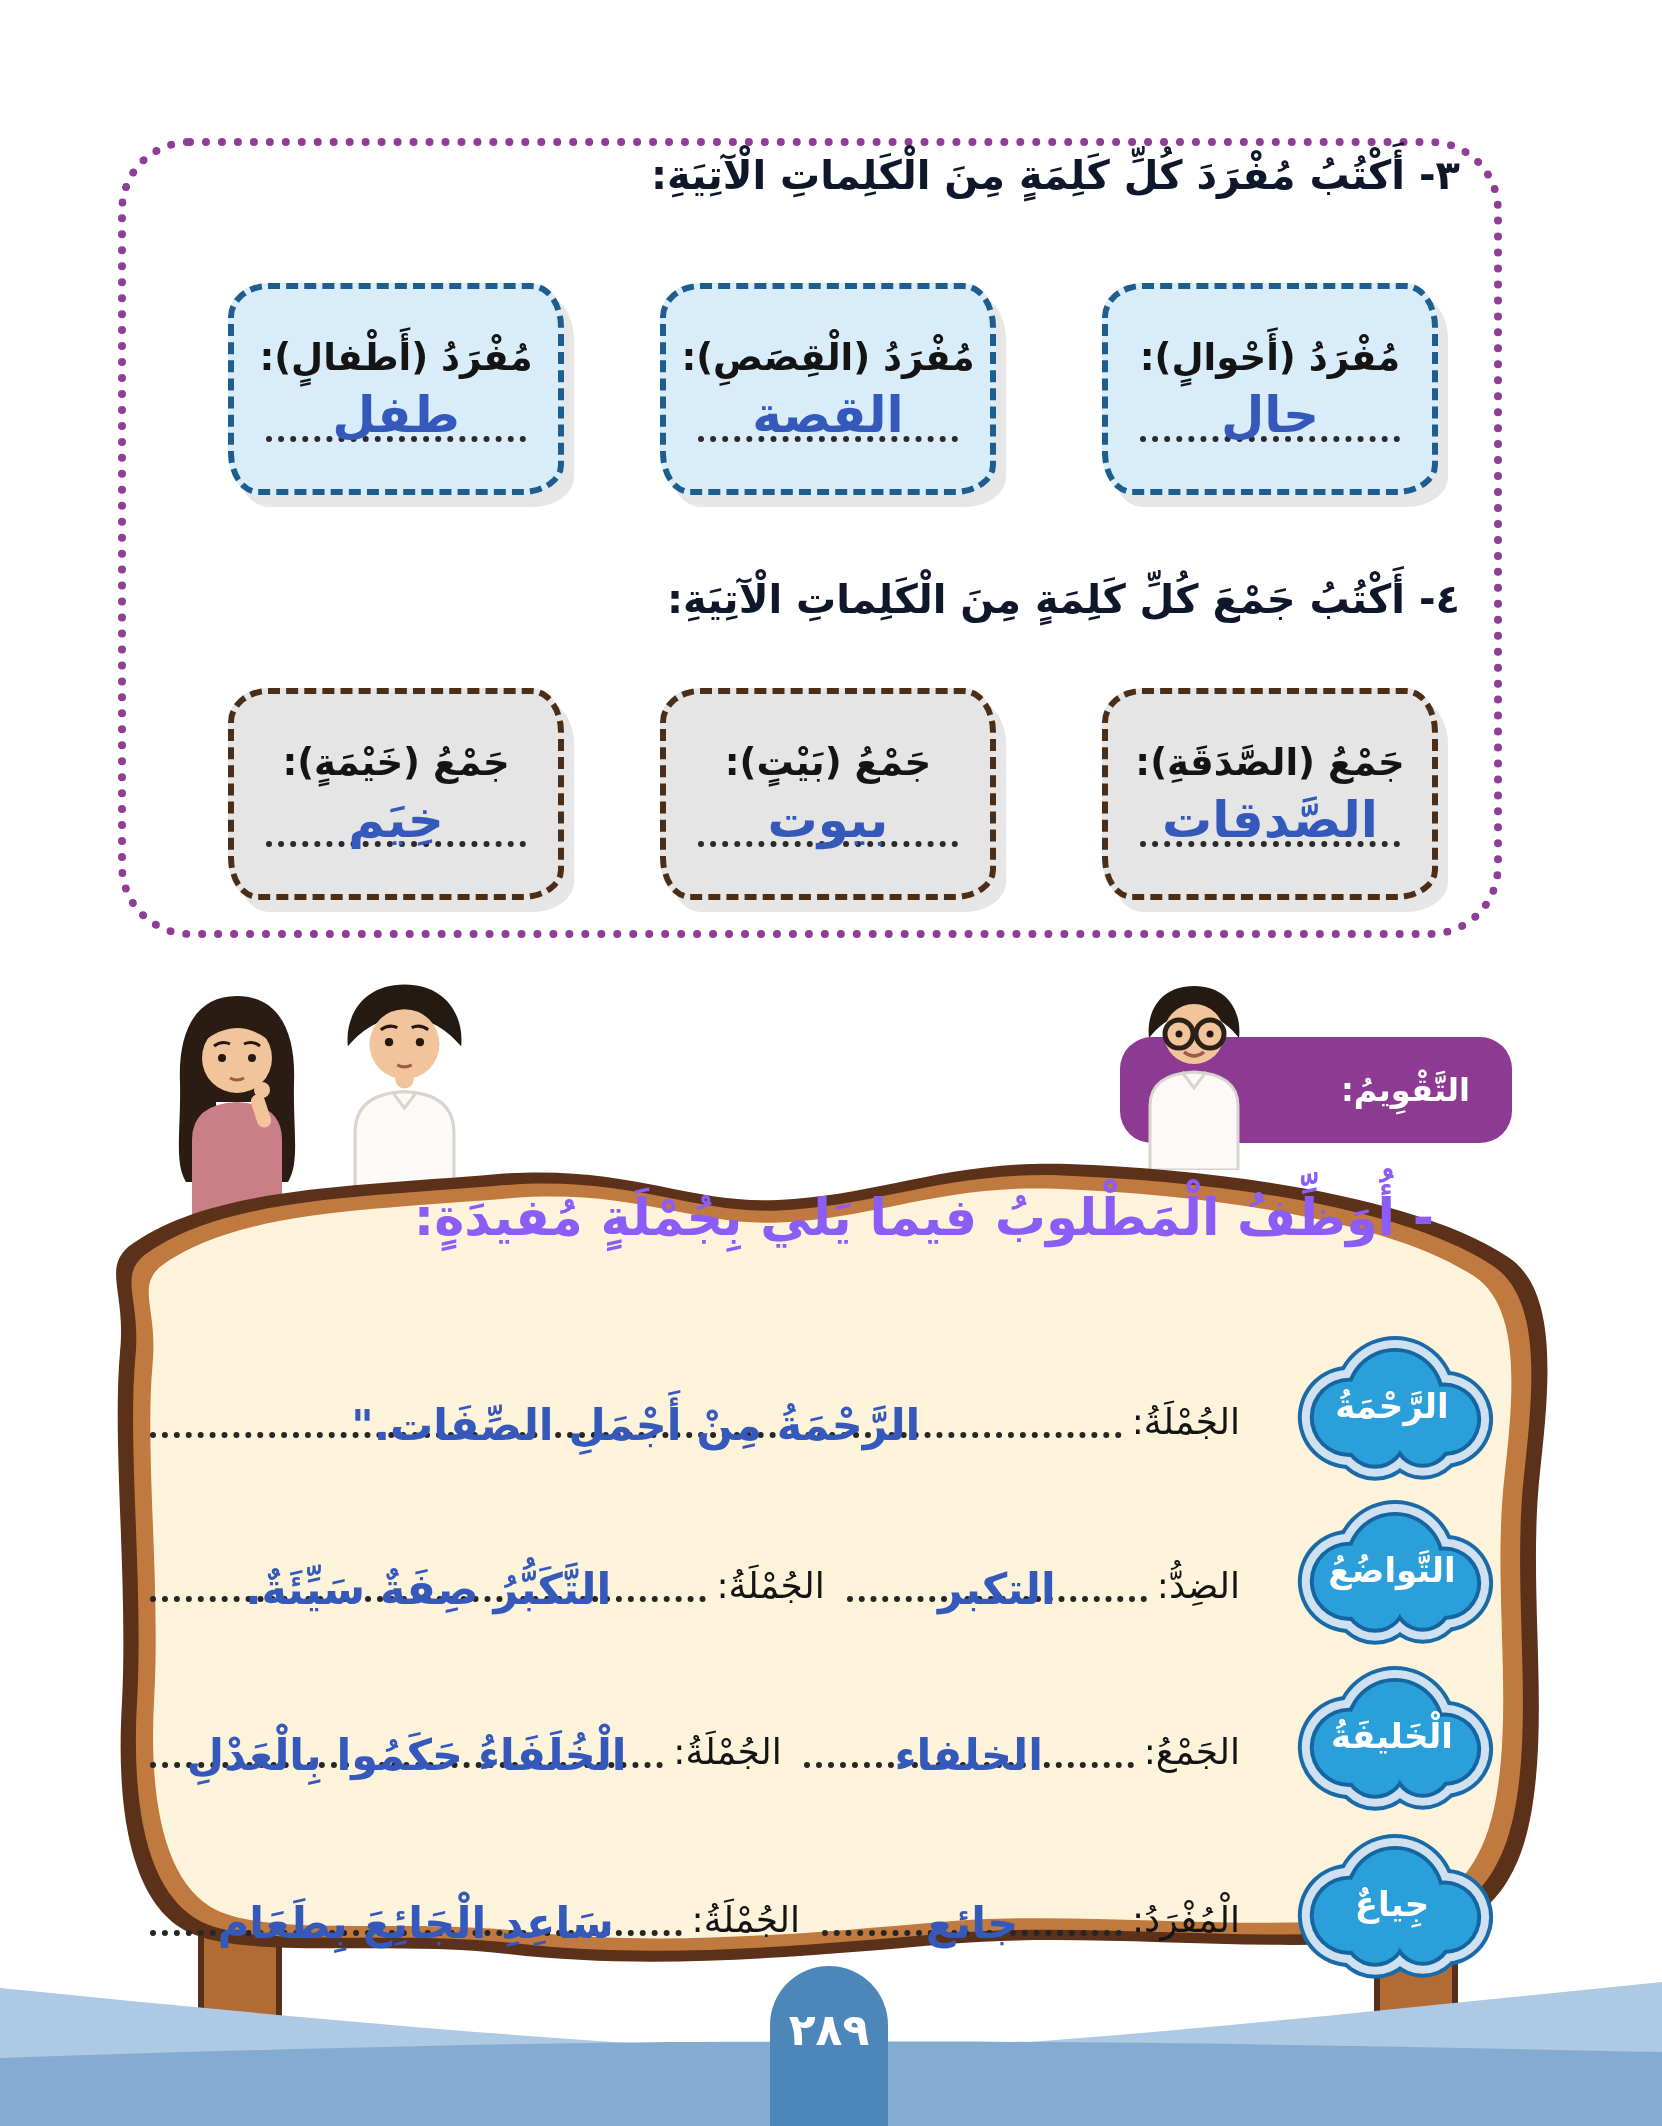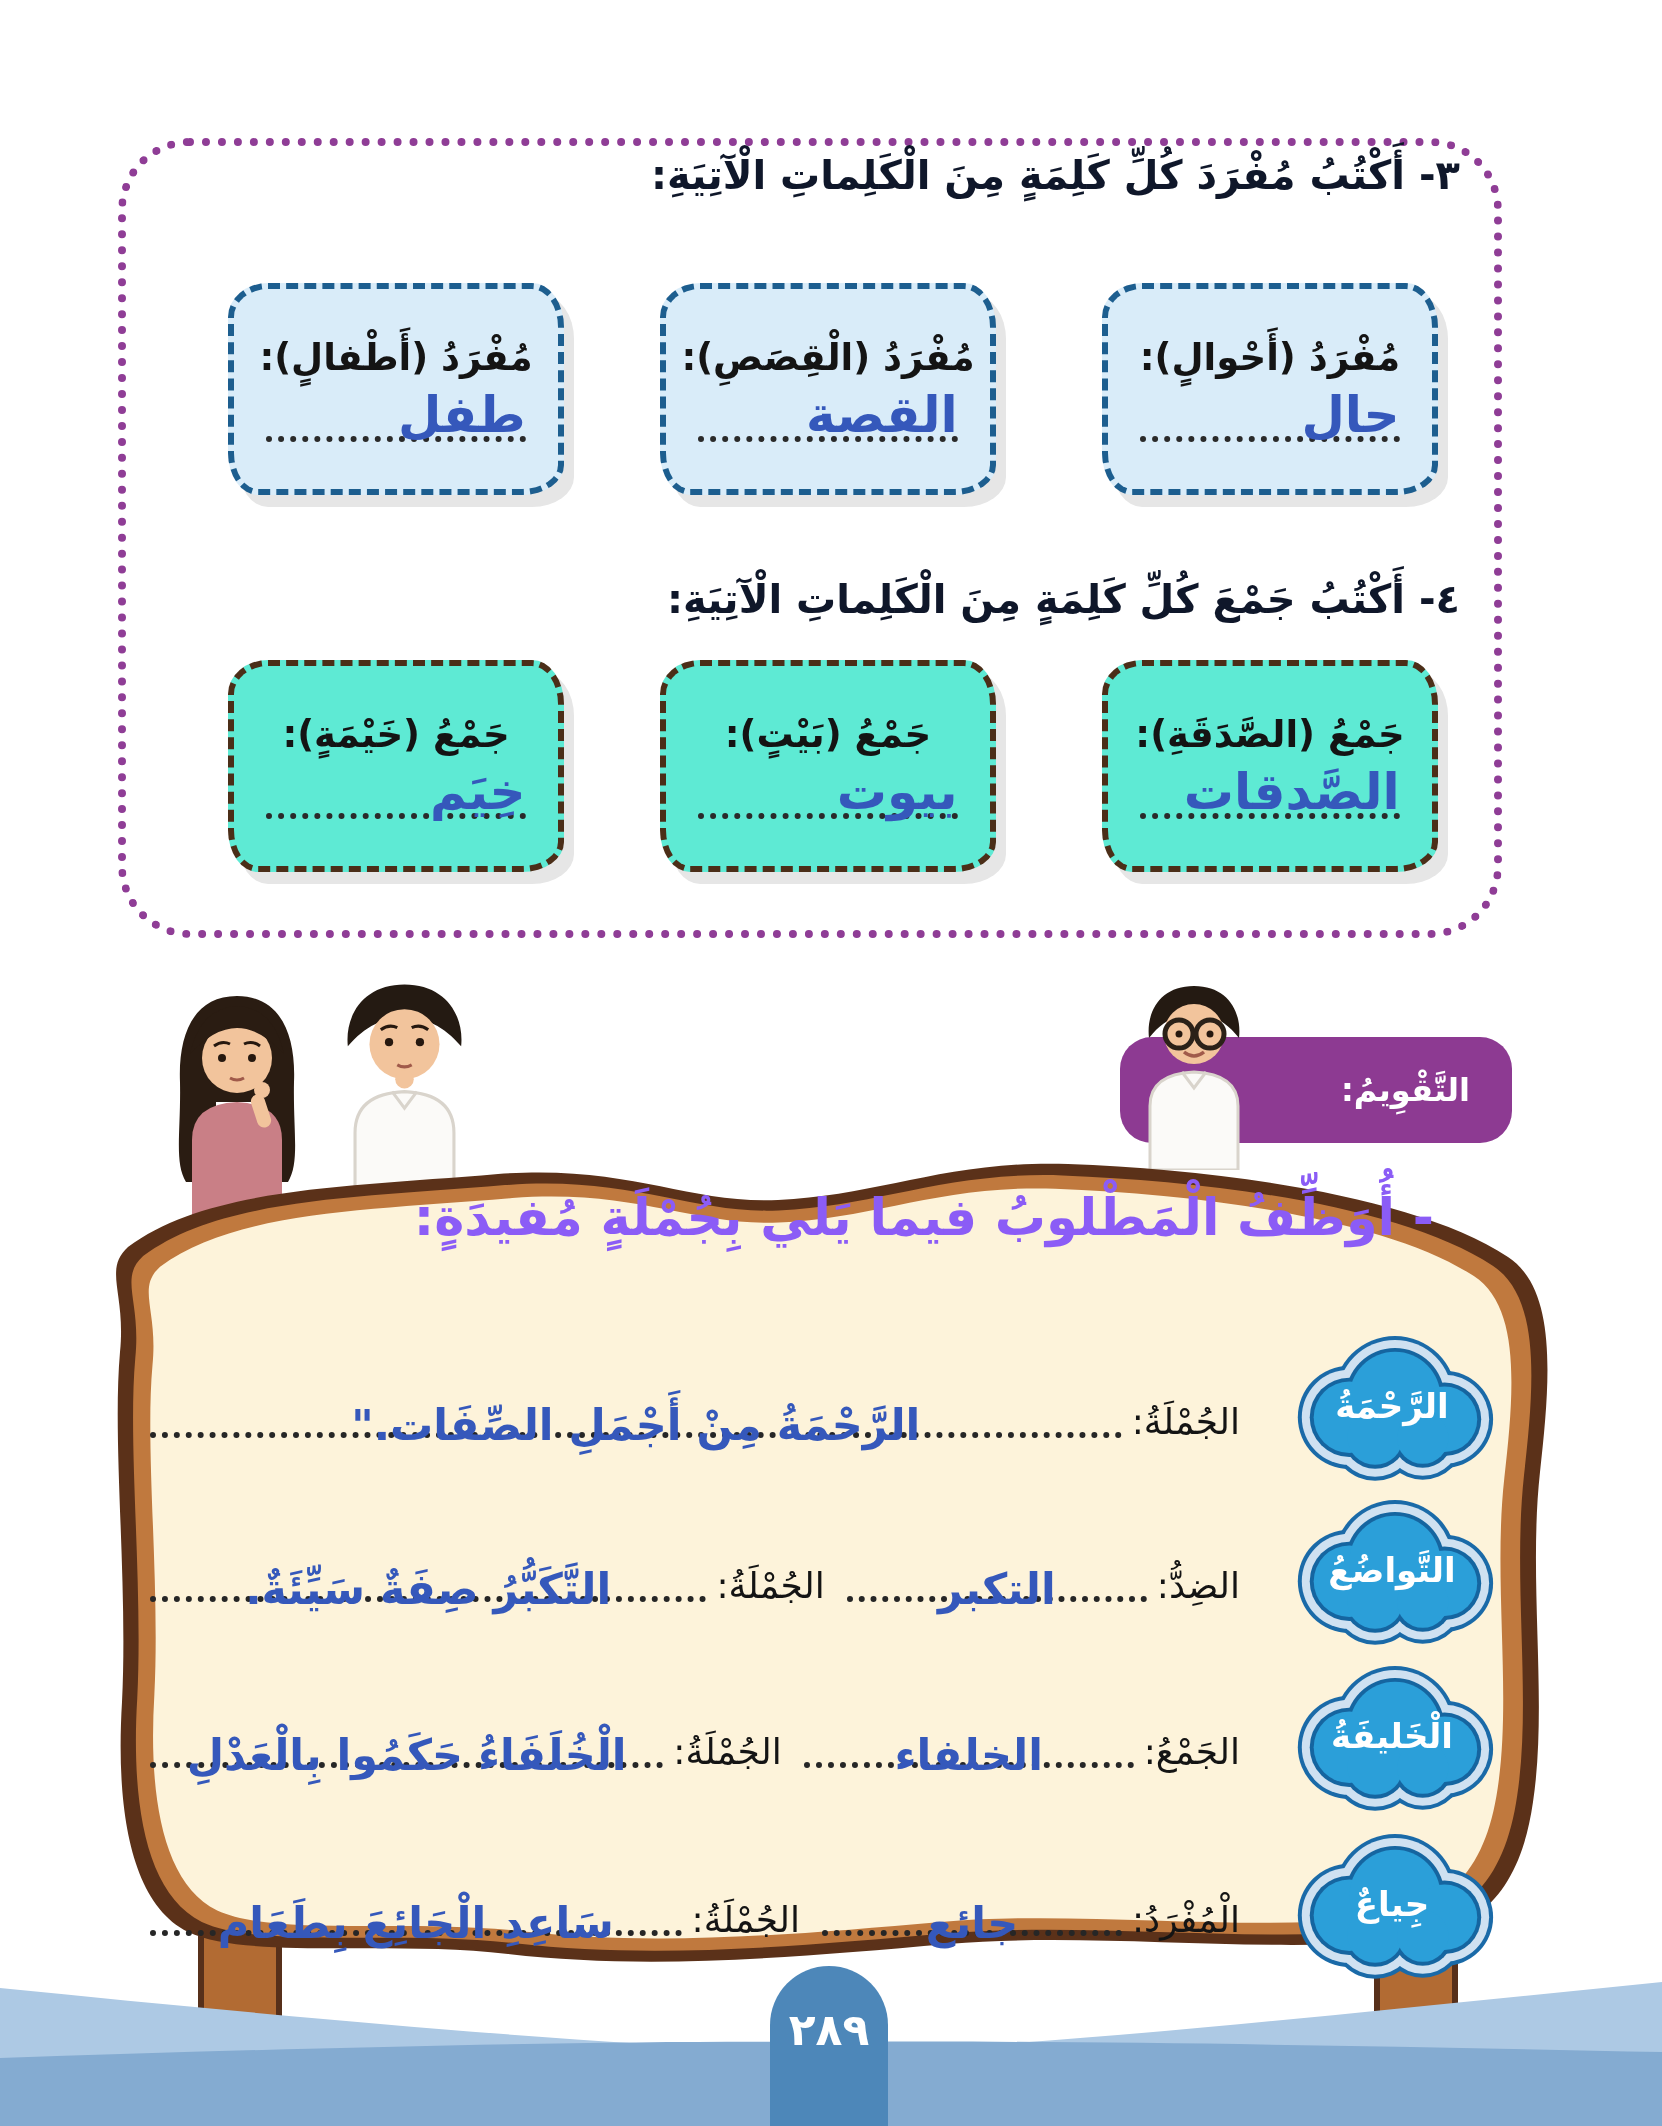--- a/index.html
+++ b/index.html
@@ -21,23 +21,23 @@
   #ex4-title { top:576px; right:202px; }
 
   
   .wordbox {
     position:absolute; width:336px; height:212px; direction:rtl;
     display:flex; flex-direction:column; align-items:center; justify-content:center; gap:14px;
     border-radius:40px 32px 42px 30px / 34px 44px 30px 42px;
     box-shadow:10px 12px 0 #e6e6e6;
   }
   .wordbox.blue  { background:#d9ecf9; border:6px dashed #1d5e8f; }
-  .wordbox.sand  { background:#5eead4; border:6px dashed #4b2e18; }
+  .wordbox.sand  { background:#e5e5e5; border:6px dashed #4b2e18;margin-top:28px; }
   .wb-label { font-size:37px; font-weight:700; color:#141414; white-space:nowrap; }
-  .wb-line  { width:80%; border-bottom:6px dotted #2a2a2a; text-align:right; }
+  .wb-line  { width:80%; border-bottom:6px dotted #2a2a2a; text-align:center; }
   .wb-ans   { display:inline-block; font-size:50px; font-weight:700; color:#3558bb;
               line-height:.9; margin-bottom:-12px; white-space:nowrap; }
   
   #box-ahwal { left:1102px; top:283px; }
   #box-qisas { left:660px;  top:283px; }
   #box-atfal { left:228px;  top:283px; }
   
   #box-sadaqa { left:1102px; top:660px; }
   #box-bayt   { left:660px;  top:660px; }
   #box-khayma { left:228px;  top:660px; }

